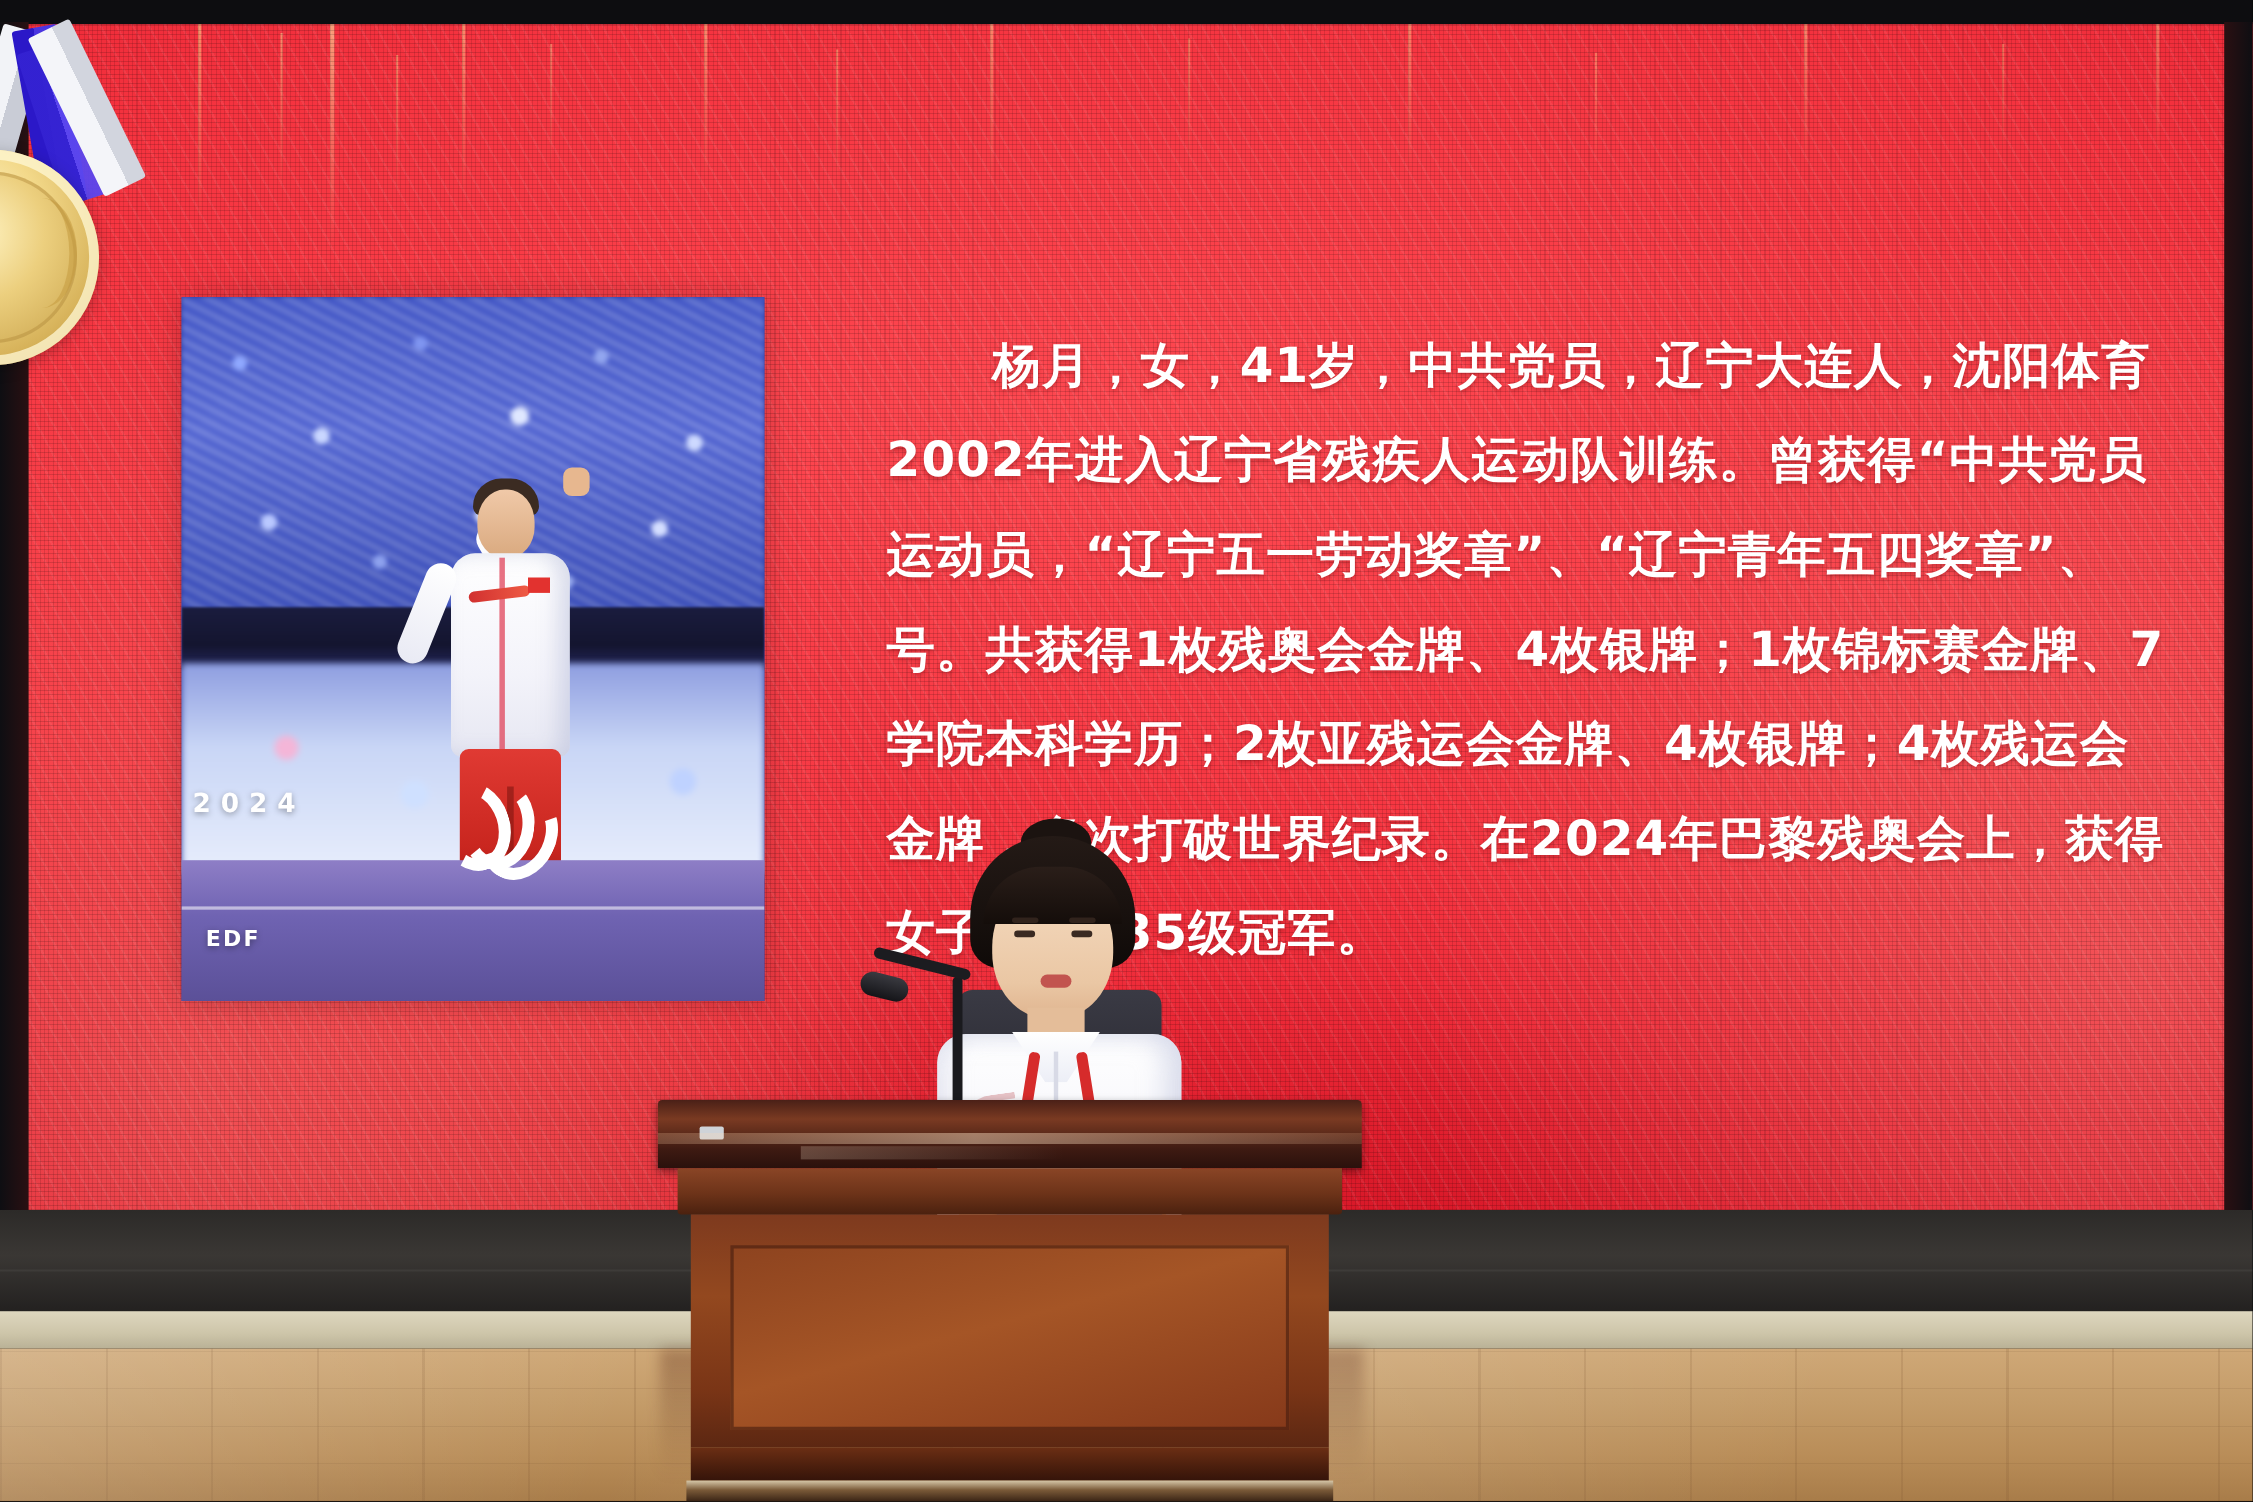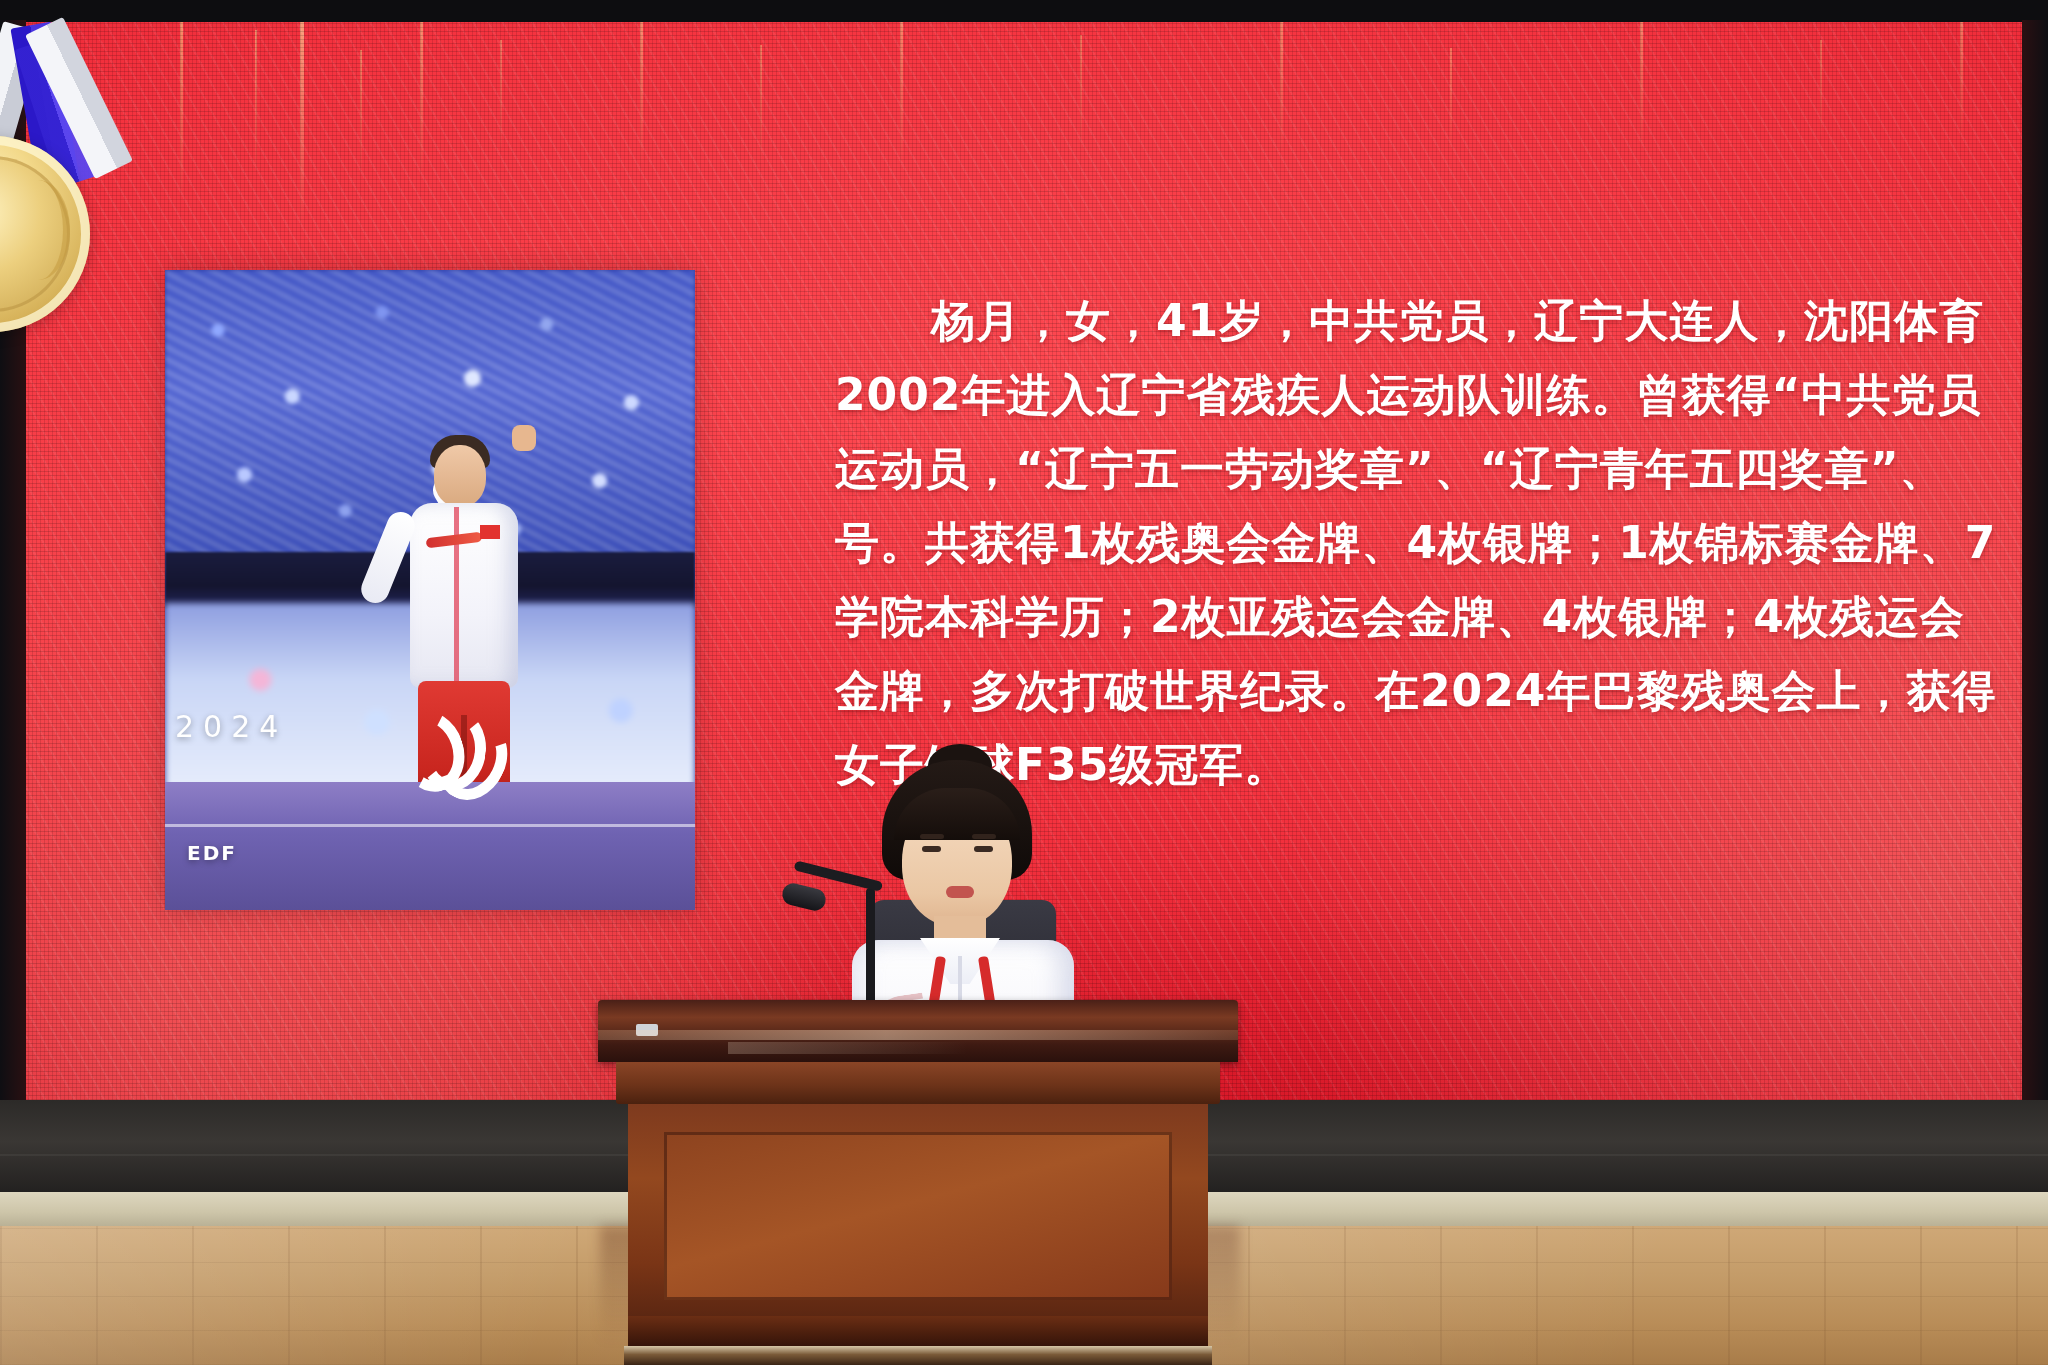--- a/index.html
+++ b/index.html
@@ -163,21 +163,21 @@
     transform:translateX(-50%);
   }
   .agito{position:absolute; width:46px; height:62px; border:0;}
   .agito span{
     display:block; width:44px; height:60px;
     border:11px solid #fff; border-radius:50%;
     border-left-color:transparent; border-top-color:transparent;
   }
   .ph-2024{
     position:absolute; left:10px; bottom:26%;
-    color:#ffffff; font-size:30px; font-weight:400; letter-spacing:9px;
+    color:#ffffff; font-size:24px; font-weight:700; letter-spacing:9px;
     text-shadow:0 2px 6px rgba(0,0,0,.35);
     font-family:"DejaVu Sans",sans-serif;
   }
   .ph-edf{
     position:absolute; left:22px; bottom:7%;
     color:#ffffff; font-size:20px; font-weight:700; letter-spacing:2px;
     font-family:"DejaVu Sans",sans-serif;
     text-shadow:0 2px 6px rgba(0,0,0,.35);
   }
   
@@ -206,21 +206,21 @@
   .body-text{
     position:absolute; left:790px; top:282px; width:1240px;
     color:#ffffff;
     font-family:"DejaVu Sans","Liberation Sans",sans-serif;
     font-weight:700;
     font-size:44px;
     line-height:70px;
     letter-spacing:1px;
     text-shadow:0 2px 5px rgba(130,15,20,.45);
   }
-  .body-text p{margin:4px; white-space:pre;padding-left:41px;}
+  .body-text p{margin:16px; white-space:pre;}
   .body-text p.indent{text-indent:96px;}
 
   
   .speaker{position:absolute; left:810px; top:760px; width:300px; height:330px; z-index:6;}
   .sp-hair{position:absolute; left:72px; top:0; width:150px; height:120px;
     border-radius:74px 74px 26px 26px; background:linear-gradient(180deg,#241a16,#0f0a08);}
   .sp-bun{position:absolute; left:118px; top:-16px; width:64px; height:44px; border-radius:50%;
     background:#1b1310;}
   .sp-face{position:absolute; left:92px; top:36px; width:110px; height:130px;
     border-radius:50% 50% 46% 46%; background:linear-gradient(180deg,#f6dcc2 0%, #eac7a4 75%, #dfb48f 100%);}

